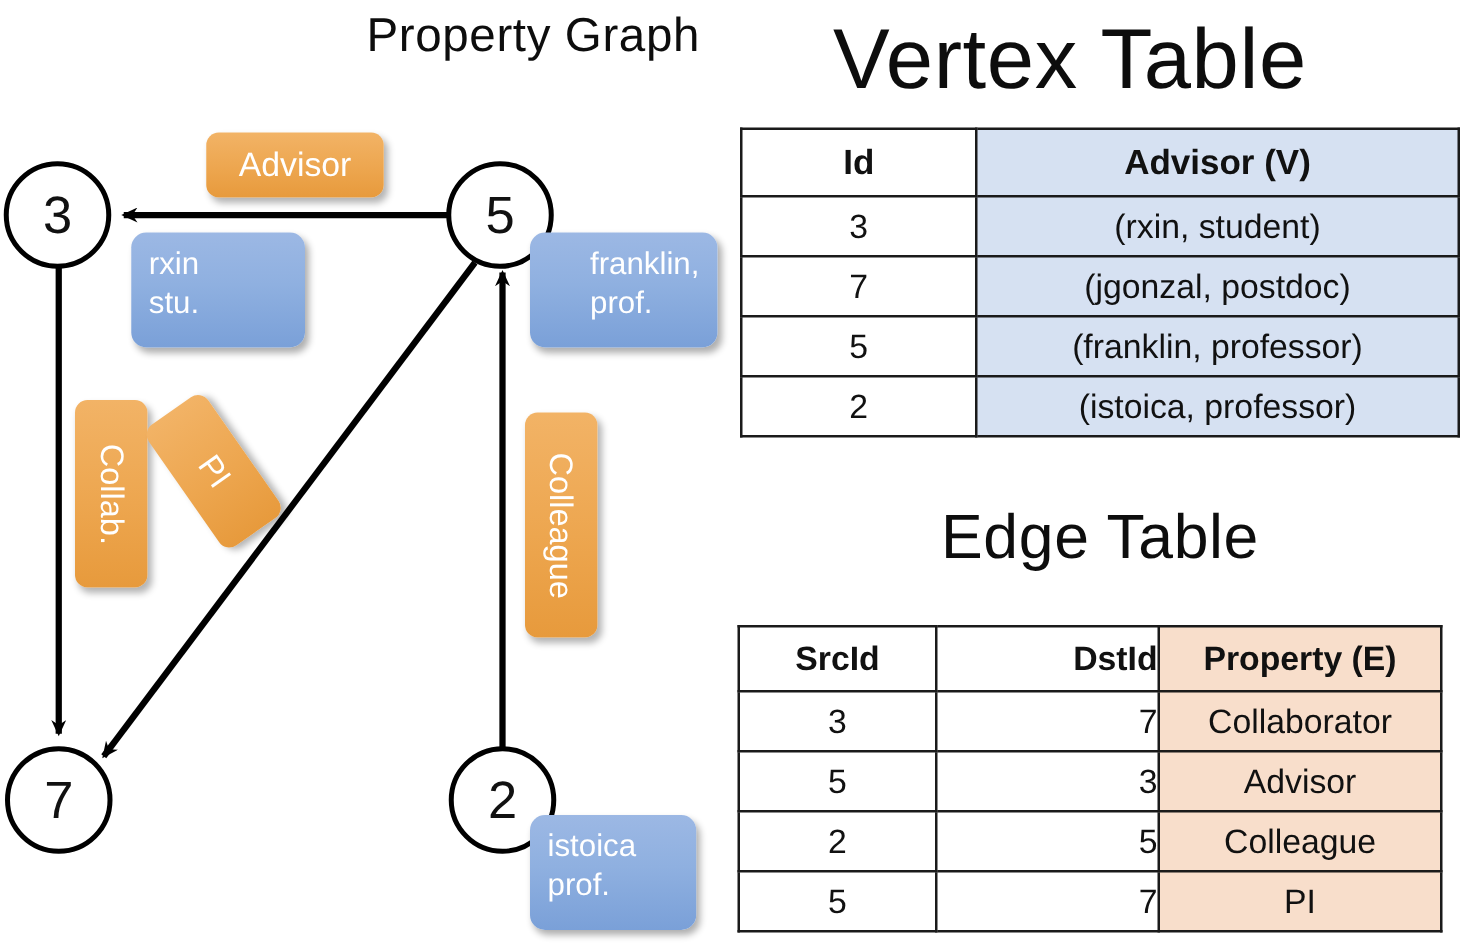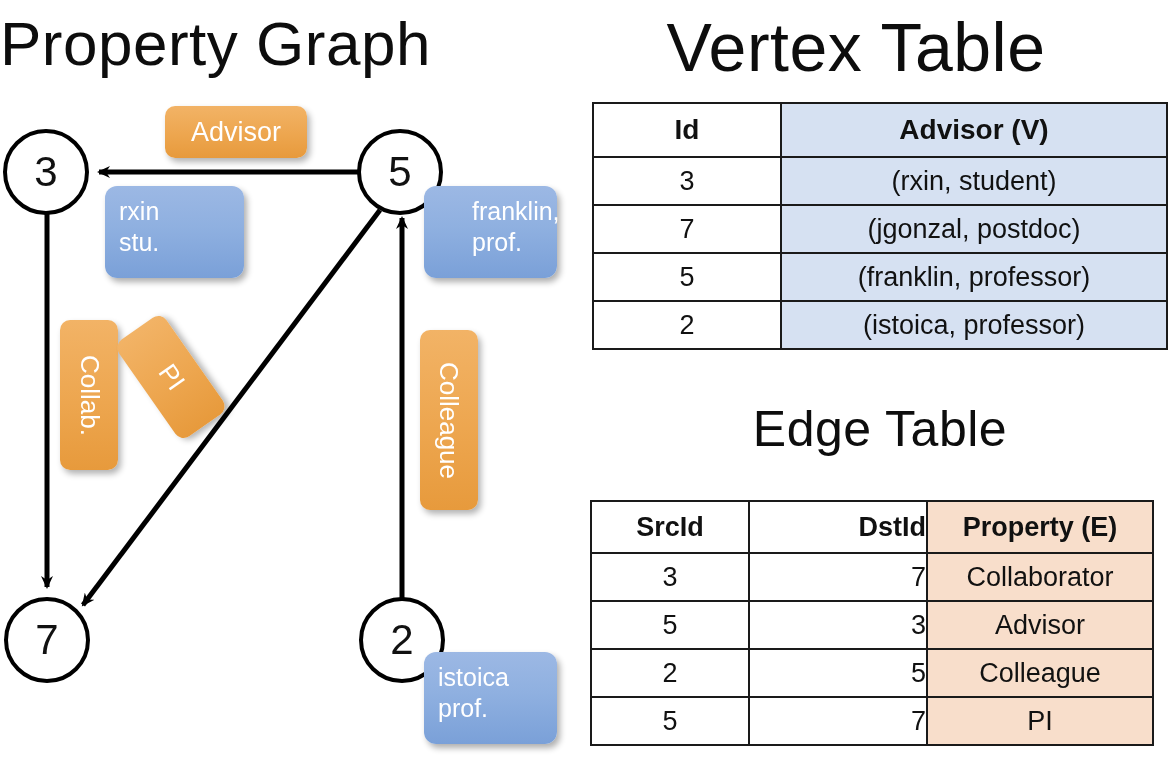--- a/index.html
+++ b/index.html
@@ -20,22 +20,22 @@
   .title {
     position: absolute;
     font-family: "Liberation Sans", sans-serif;
     font-weight: 300;
     color: #0d0d0d;
     letter-spacing: 0.5px;
     white-space: nowrap;
   }
   #graph-title {
     left: 0; top: 8px; width: 560px;
-    text-align: left;
-    font-size: 62px;
+    text-align: right;
+    font-size: 38px;
   }
   #vertex-title {
     left: 566px; top: 8px; width: 580px;
     text-align: center;
     font-size: 68px;
   }
   #edge-title {
     left: 590px; top: 400px; width: 580px;
     text-align: center;
     font-size: 50px;
@@ -172,21 +172,21 @@
   <div class="node-circle" style="left:3px;   top:129px;">3</div>
   <div class="node-circle" style="left:357px; top:129px;">5</div>
   <div class="node-circle" style="left:4px;   top:597px;">7</div>
   <div class="node-circle" style="left:359px; top:597px;">2</div>
 
   <div class="prop-box" style="left:61px; top:186px; width:139px; height:92px;margin-left:44px;">
     <div>rxin</div>
     <div>stu.</div>
   </div>
 
-  <div class="prop-box" style="left:424px; top:186px; width:133px; height:92px;padding-left:48px;">
+  <div class="prop-box" style="left:424px; top:186px; width:150px; height:92px;padding-left:48px;">
     <div>franklin,</div>
     <div>prof.</div>
   </div>
 
 
   <div class="prop-box" style="left:424px; top:652px; width:133px; height:92px;">
     <div>istoica</div>
     <div>prof.</div>
   </div>
 

